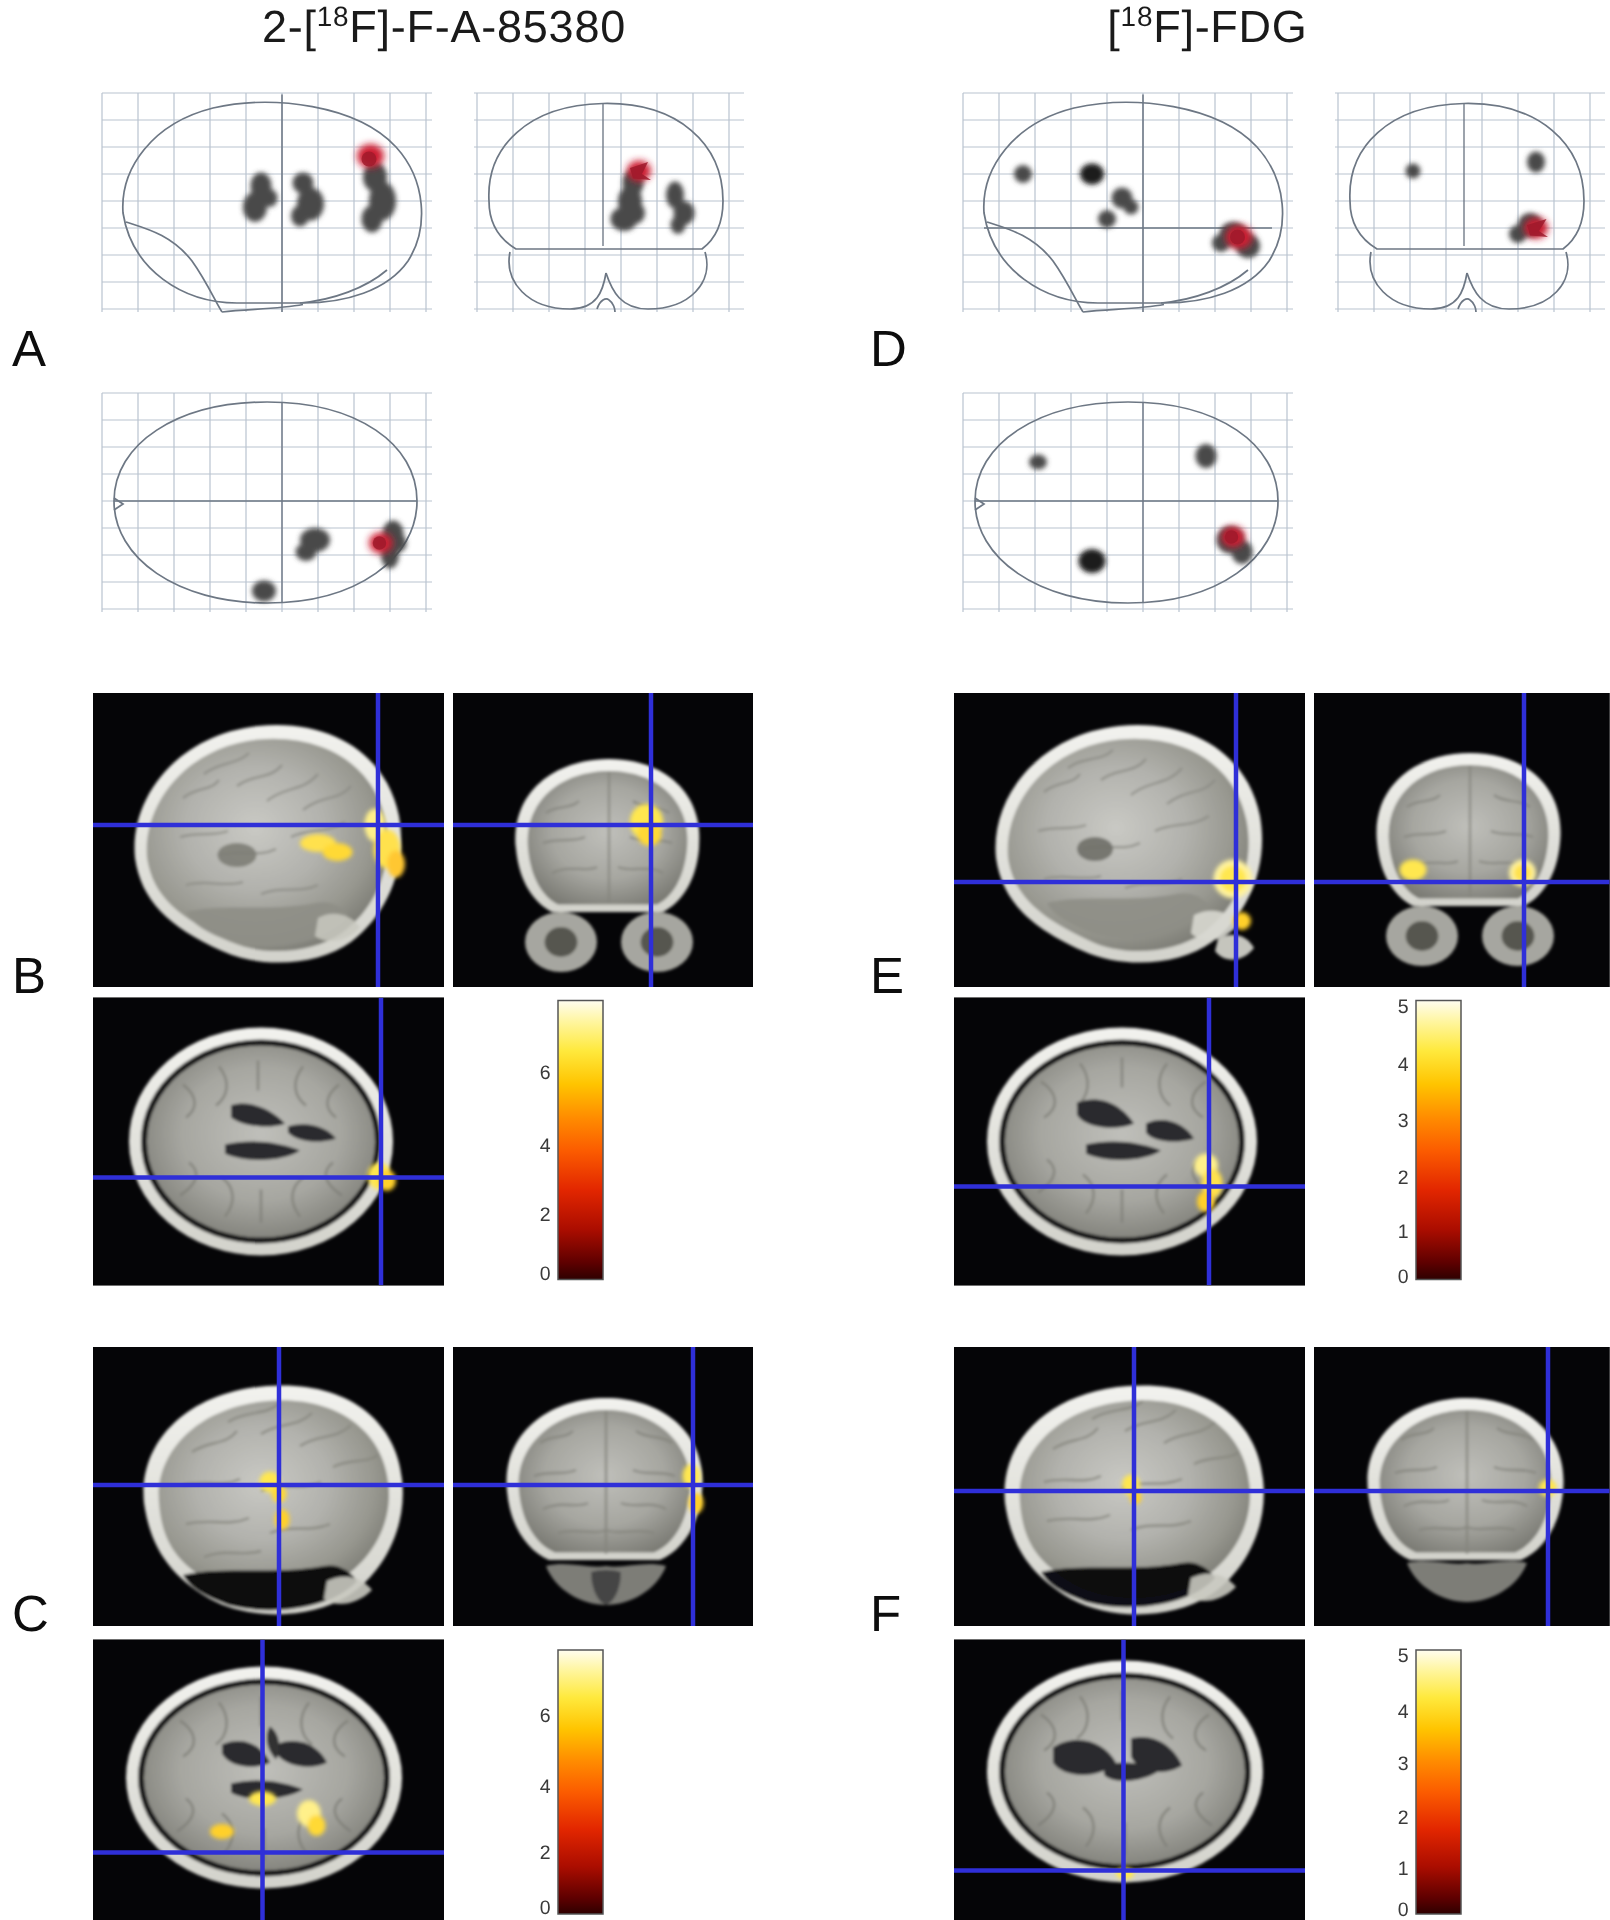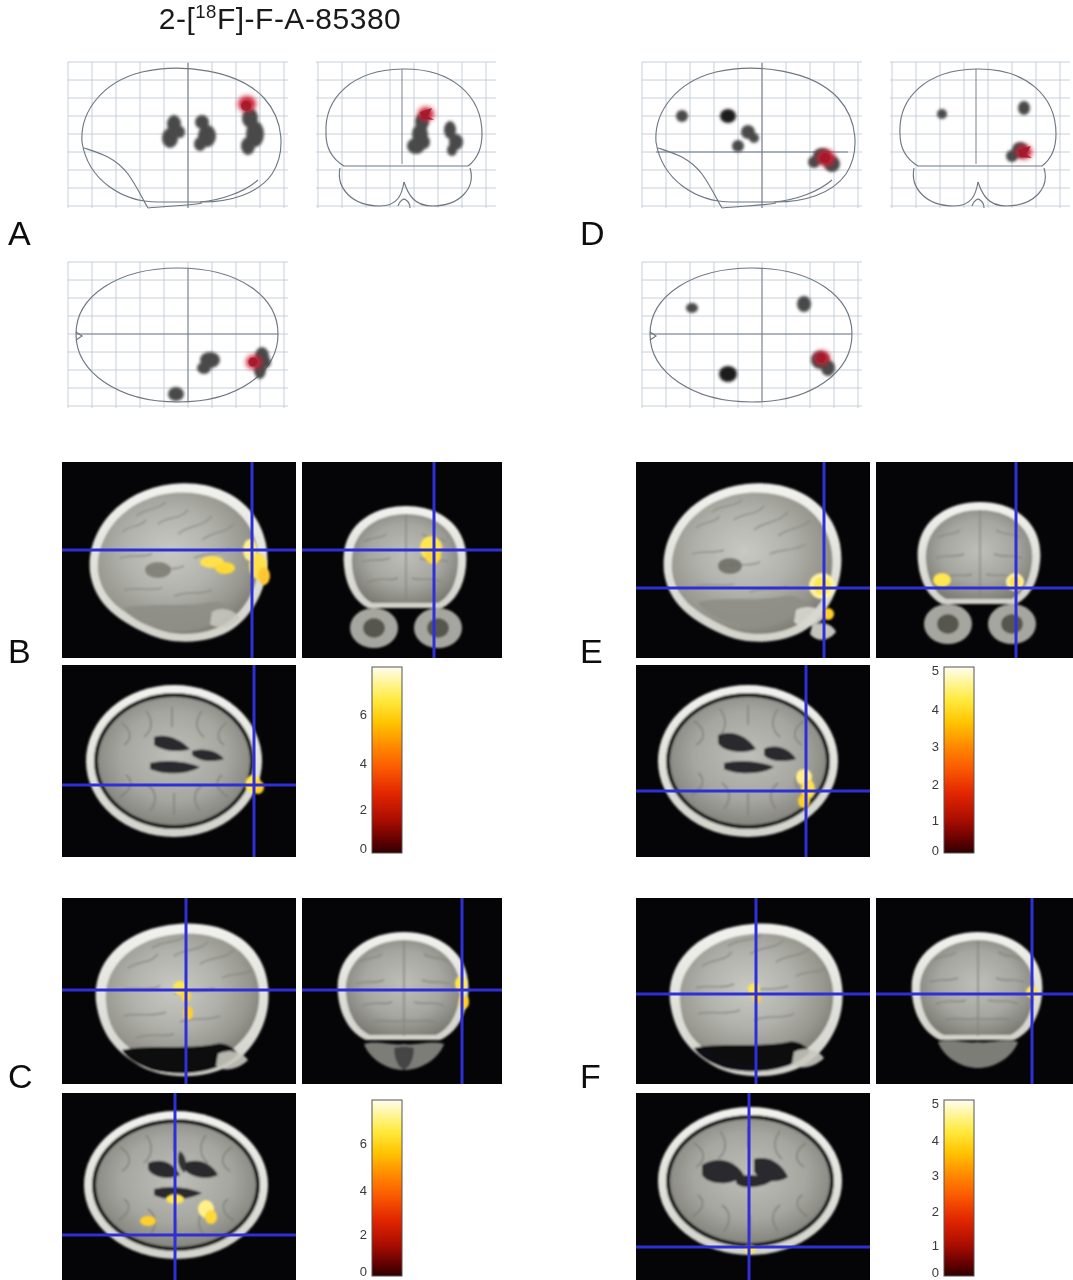--- a/index.html
+++ b/index.html
@@ -29,21 +29,21 @@
     letter-spacing: 0.5px;
     color: #1a1a1a;
     white-space: nowrap;
     text-align: center;
   }
   .col-title sup {
     font-size: 0.62em;
     vertical-align: super;
     line-height: 0;
   }
-  #title-left  { left: 0px;   top: 2px;  width: 560px; }
+  #title-left  { left: 16px;   top: 2px;  width: 560px; }
   #title-right { left: 545px; top: 2px;  width: 520px; }
 
   
   .panel-letter {
     position: absolute;
     font-size: 34px;
     font-weight: 400;
     color: #0d0d0d;
     line-height: 1;
   }
@@ -69,20 +69,23 @@
   }
   .cbar-wrap svg { display: block; }
 </style>
 </head>
 <body>
 
 <div class="figure-root">
 
   <div class="col-title" id="title-left">
     <span>2-[</span><sup>18</sup><span>F]-F-A-85380</span>
+  </div>
+  <div class="col-title" id="title-right">
+    <span>[</span><sup>18</sup><span>F]-FDG</span>
   </div>
 
   <div class="panel-letter" style="left:8px;  top:216px;">A</div>
   <div class="panel-letter" style="left:8px;  top:634px;">B</div>
   <div class="panel-letter" style="left:8px;  top:1059px;">C</div>
   <div class="panel-letter" style="left:580px; top:216px;">D</div>
   <div class="panel-letter" style="left:580px; top:634px;">E</div>
   <div class="panel-letter" style="left:580px; top:1059px;">F</div>
 
   <svg width="0" height="0" style="position:absolute" aria-hidden="true">

